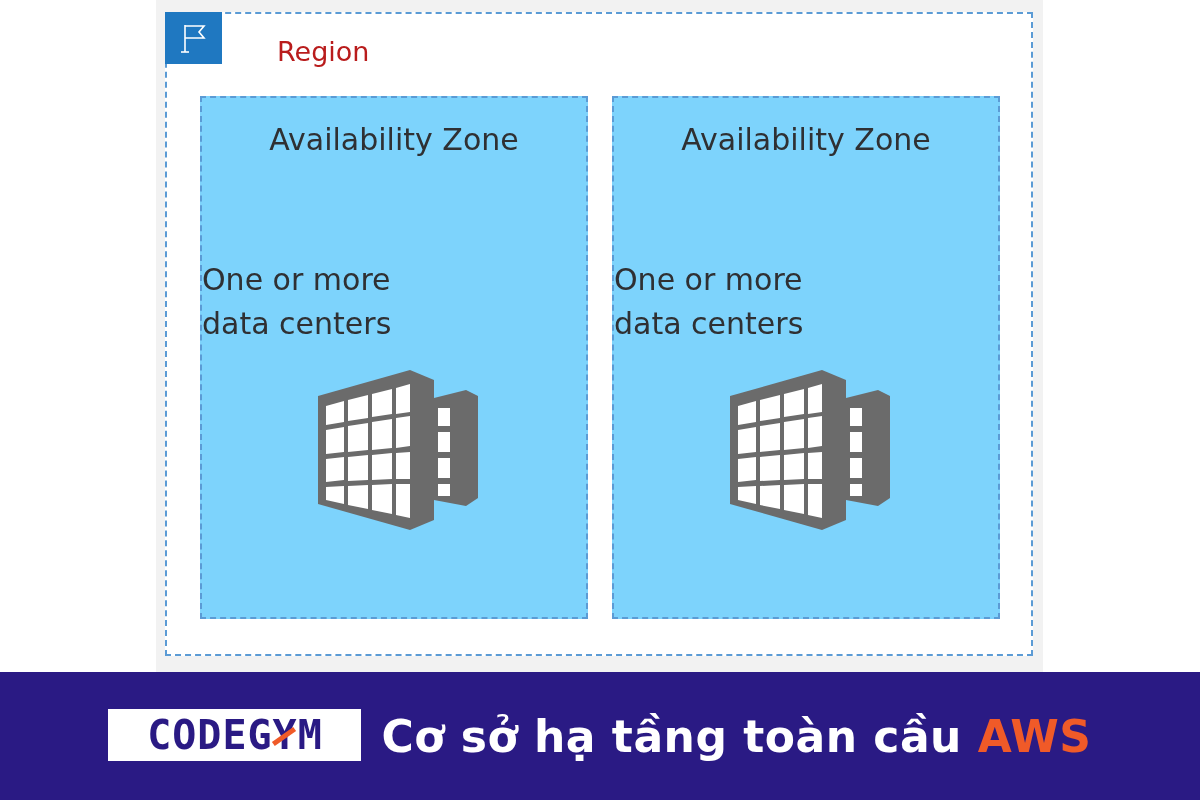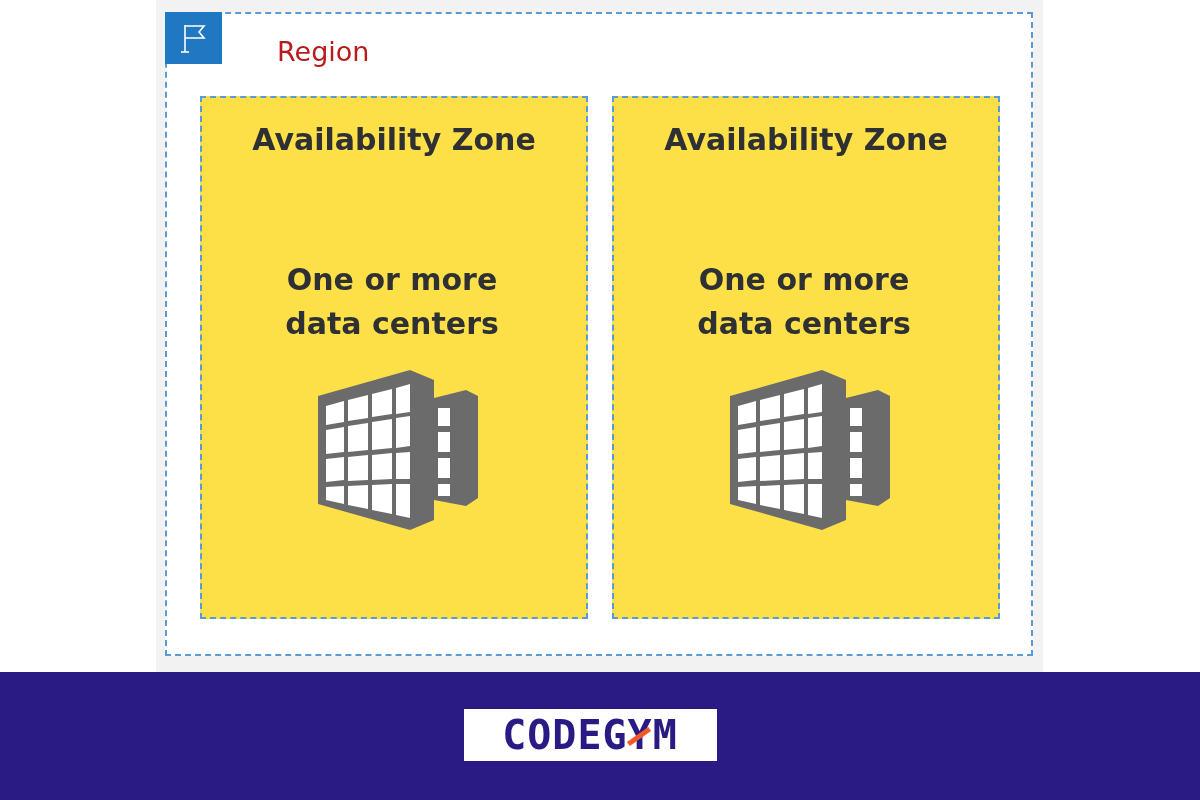--- a/index.html
+++ b/index.html
@@ -7,25 +7,25 @@
   body { position: relative; font-family: "DejaVu Sans", sans-serif; }
 
   .panel { position: absolute; left: 156px; top: 0; width: 887px; height: 672px; background: #f2f2f2; }
 
   .region { position: absolute; left: 165px; top: 12px; width: 868px; height: 644px;
             background: #ffffff; border: 2px dashed #5b9bd5; }
   .region-flag { position: absolute; left: -2px; top: -2px; width: 57px; height: 52px; background: #1f78c1;
                  display: flex; align-items: center; justify-content: center; }
   .region-label { position: absolute; left: 110px; top: 22px; font-size: 27px; color: #b91c1c; }
 
-  .az { position: absolute; top: 82px; width: 388px; height: 523px; border: 2px dashed #5b9bd5; background: #fde047; font-weight: bold; }
+  .az { position: absolute; top: 82px; width: 388px; height: 523px; border: 2px dashed #5b9bd5; background: #7dd3fc; }
   .az.left { left: 33px; }
   .az.right { left: 445px; }
   .az-title { position: absolute; left: 0; right: 0; top: 24px; text-align: center; font-size: 30px; color: #2f3033; }
-  .az-desc { position: absolute; left: 0; right: 4px; top: 160px; text-align: center; font-size: 30px; line-height: 44px; color: #2f3033; }
+  .az-desc { position: absolute; left: 0; right: 4px; top: 160px; text-align: left; font-size: 30px; line-height: 44px; color: #2f3033; }
   .az-icon { position: absolute; left: 112px; top: 266px; width: 170px; height: 170px; }
 
   .footer { position: absolute; left: 0; top: 672px; width: 1200px; height: 128px; background: #2a1a84;
             display: flex; align-items: center; justify-content: center; }
   .logo-box { width: 253px; height: 52px; background: #ffffff; display: flex; align-items: center; justify-content: center;
               margin-right: 20px; margin-top: -2px; }
   .logo-text { font-family: "DejaVu Sans Mono", monospace; font-weight: bold; font-size: 40px; color: #2a1a84;
                letter-spacing: 1px; position: relative; }
   .logo-slash { position: absolute; left: 124px; top: 22px; width: 26px; height: 5px; background: #f05a28; transform: rotate(-35deg); }
   .footer-title { font-family: "DejaVu Sans", sans-serif; font-weight: bold; font-size: 44px; color: #ffffff; letter-spacing: 0.5px; }
@@ -123,13 +123,17 @@
   </div>
 </div>
 
 <div class="footer">
   <div class="logo-box">
     <span class="logo-text">
       <span>CODEGYM</span>
       <span class="logo-slash"></span>
     </span>
   </div>
+  <div class="footer-title">
+    <span>Cơ sở hạ tầng toàn cầu</span>
+    <span class="footer-accent">AWS</span>
+  </div>
 </div>
 
 </body></html>

